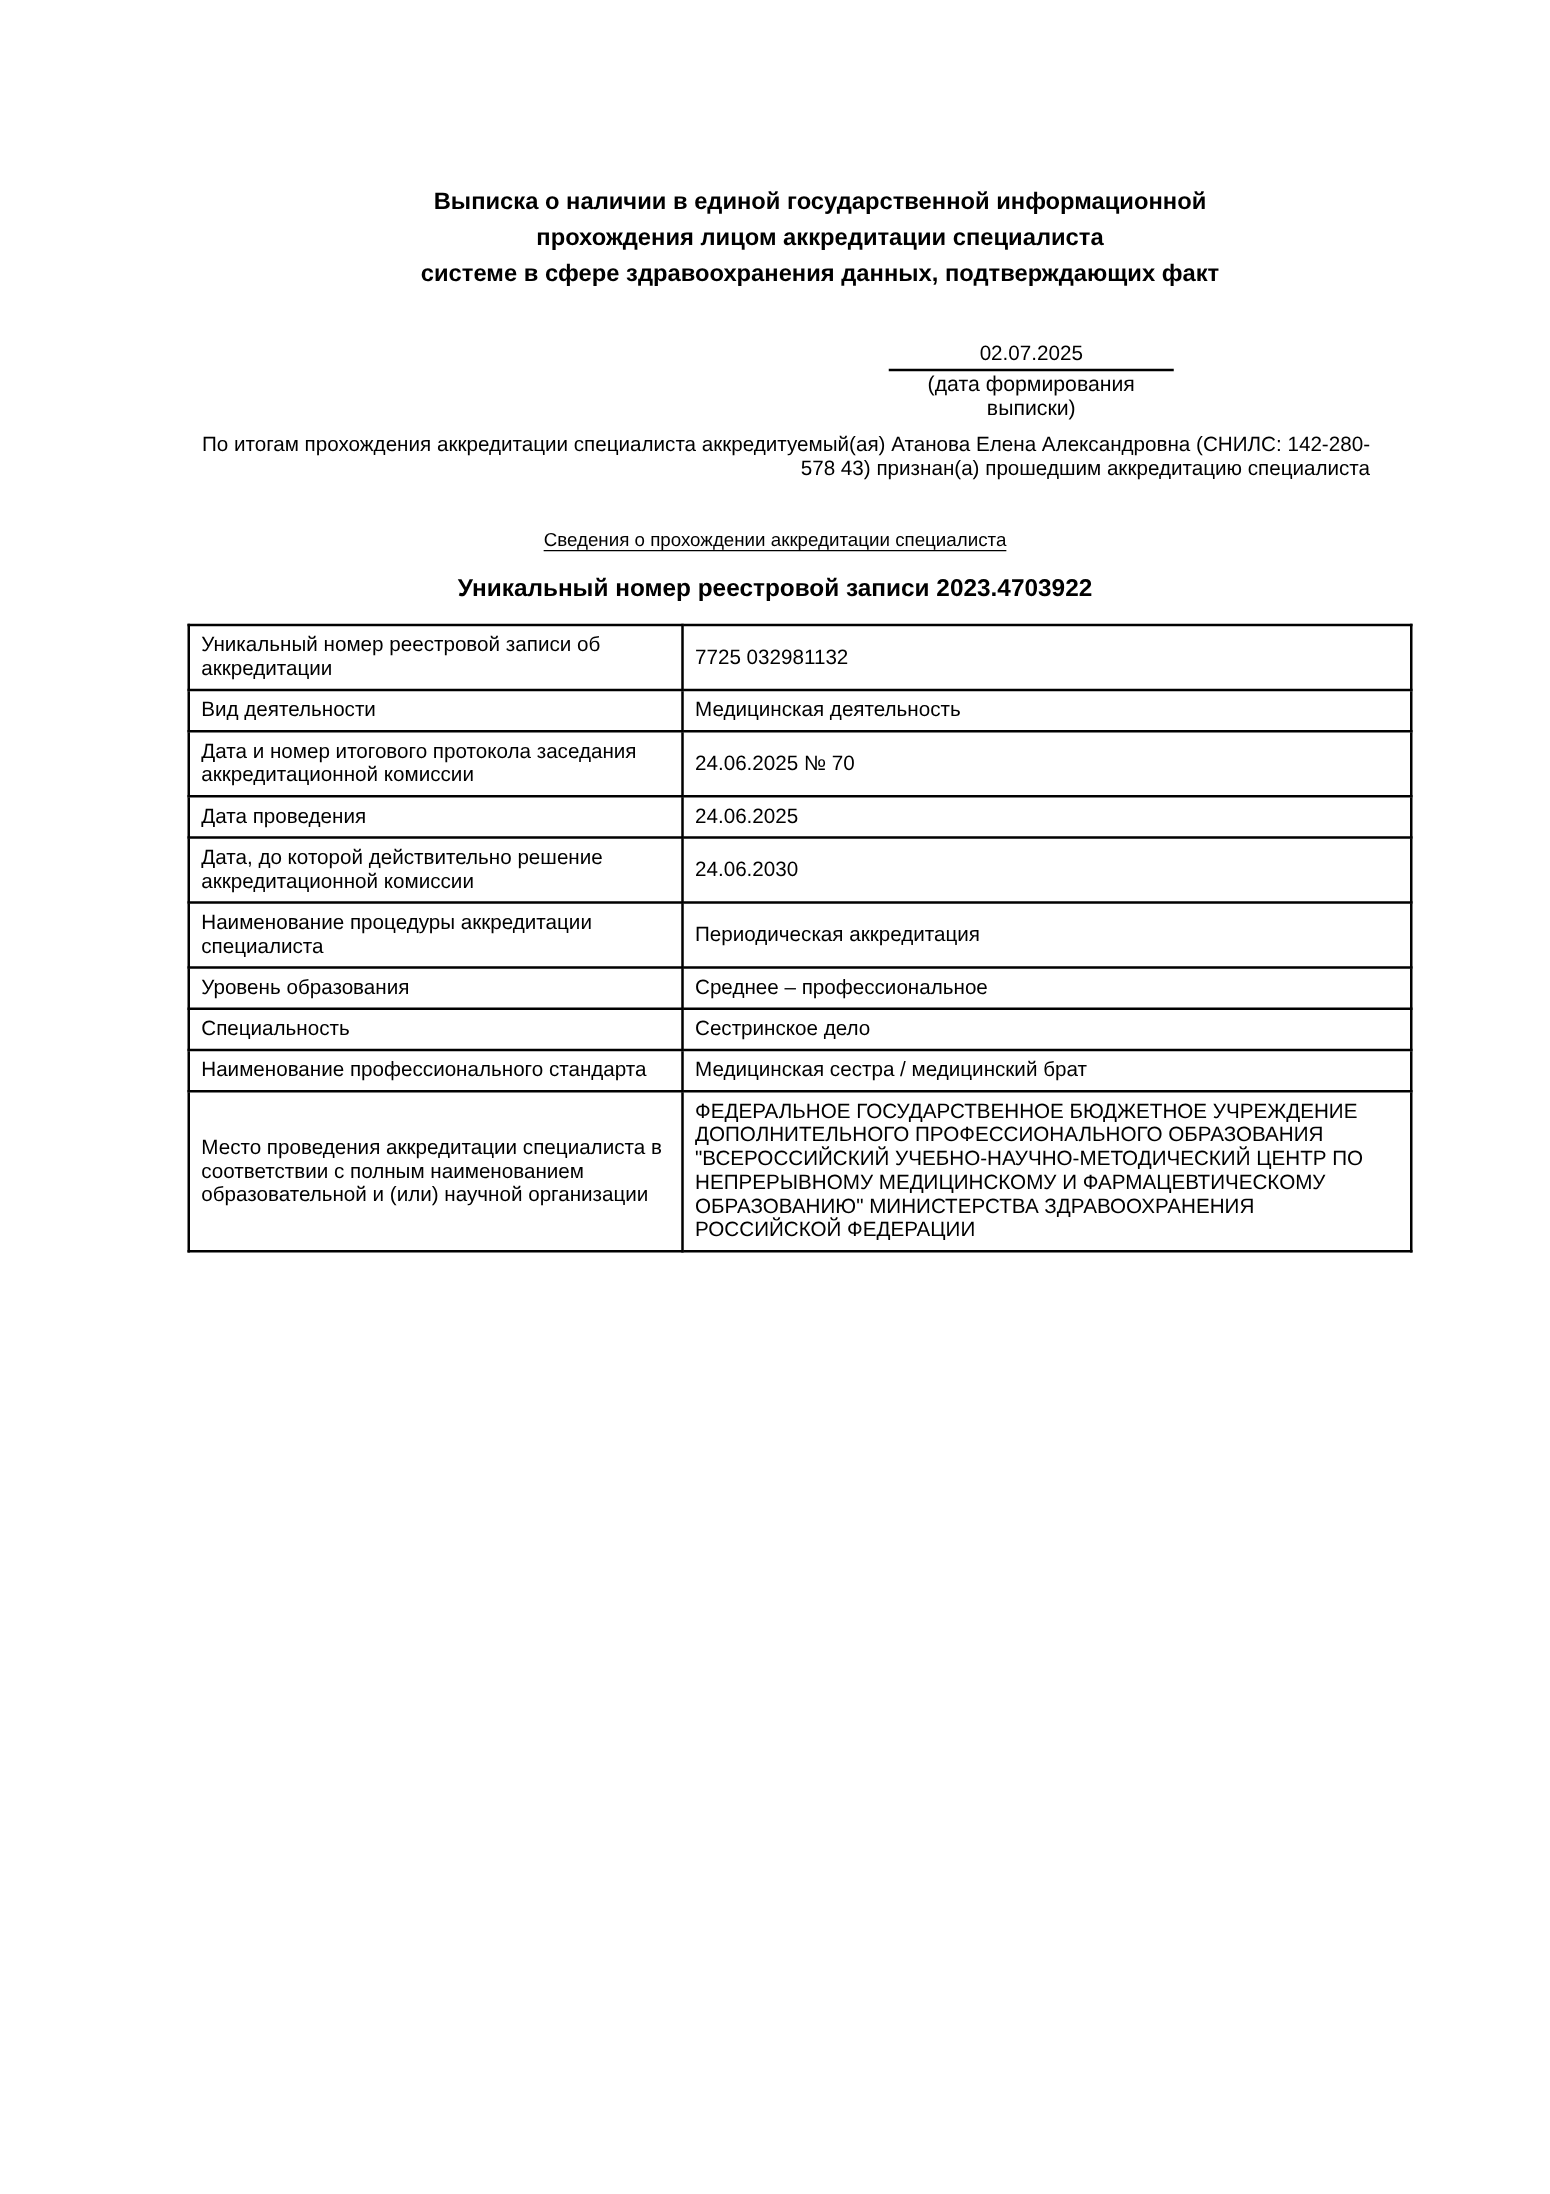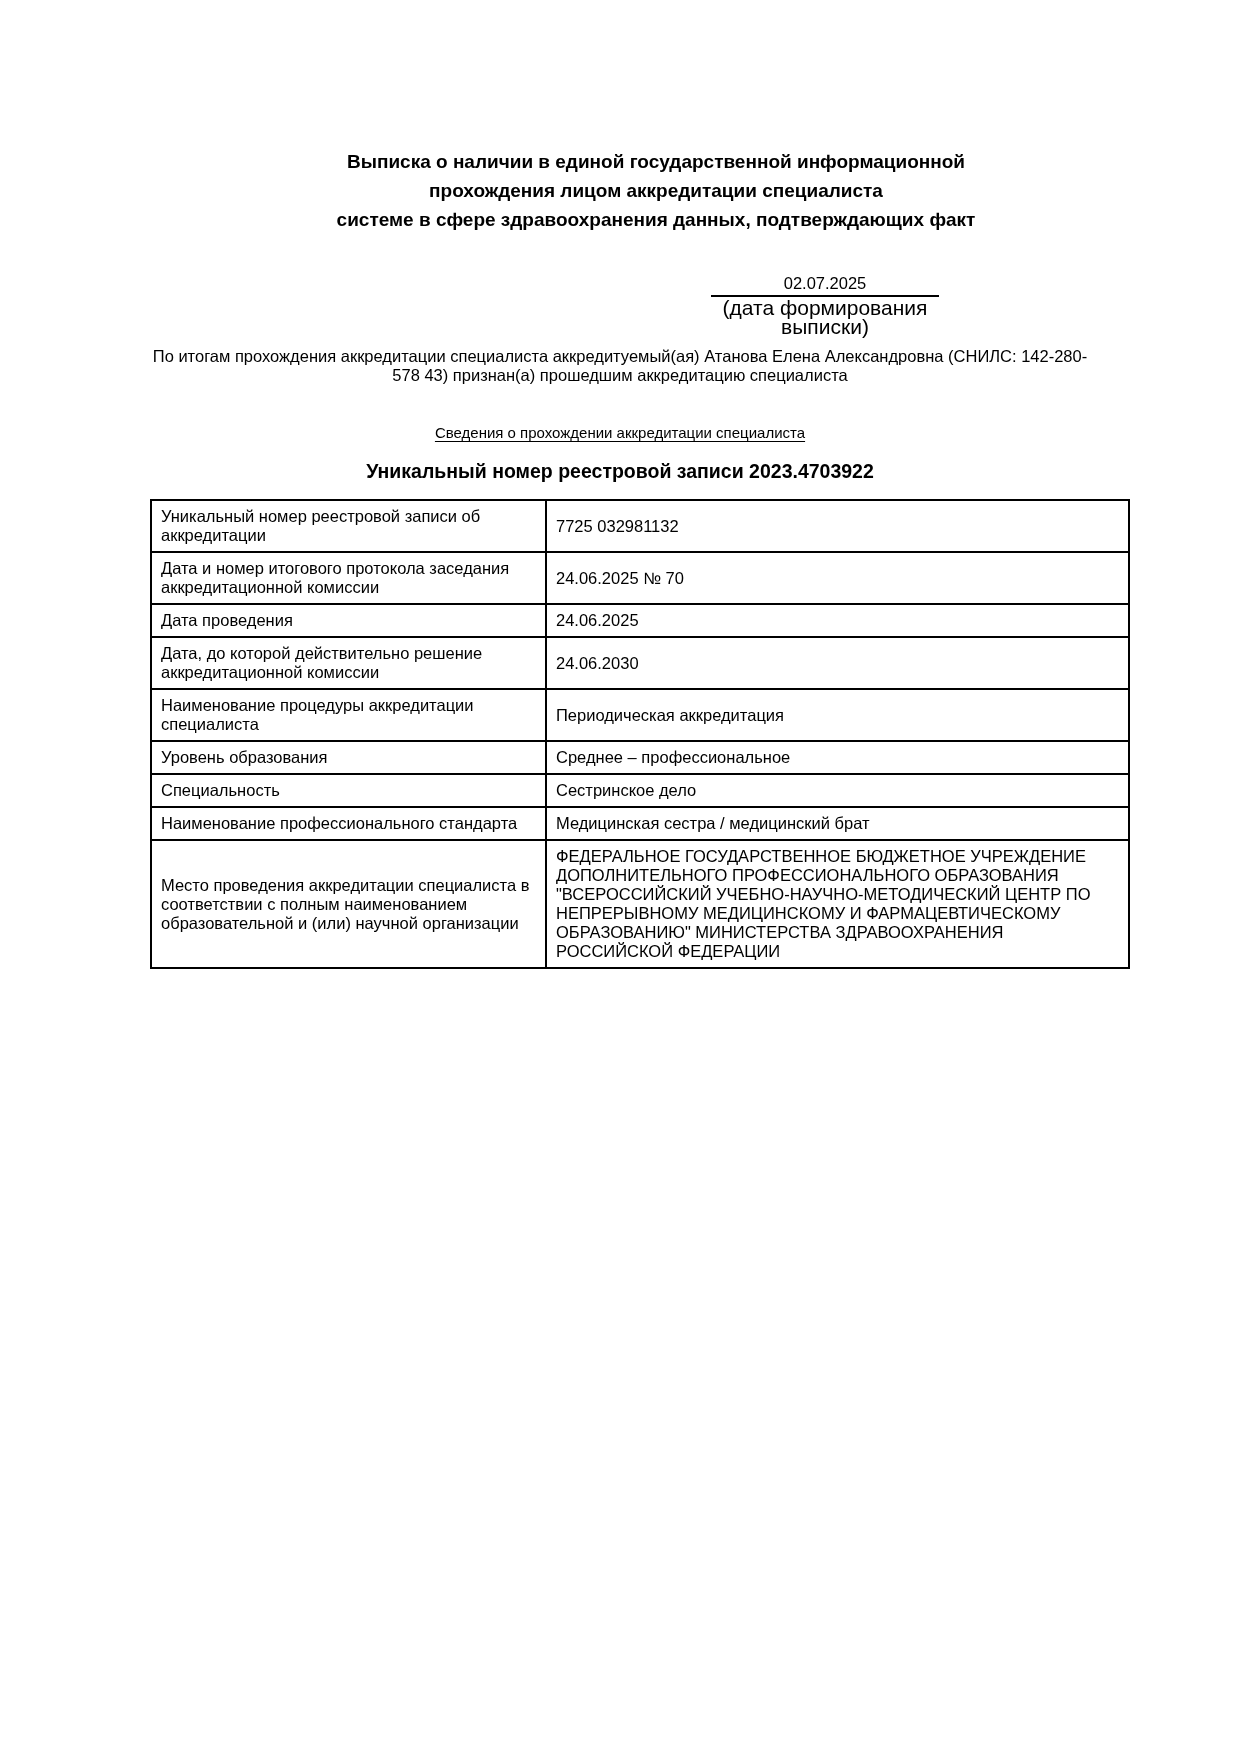--- a/index.html
+++ b/index.html
@@ -28,28 +28,28 @@
   }
   .date-value {
     display: block;
     font-size: 16.5px;
     line-height: 19px;
     padding-bottom: 2px;
     border-bottom: 2px solid #000000;
   }
   .date-caption {
     display: block;
-    font-size: 21px;
+    font-size: 17px;
     line-height: 19px;
     padding-top: 1px;
   }
   .intro-paragraph {
     position: absolute;
     top: 347px; left: 144px; width: 952px;
-    text-align: center;
+    text-align: right;
     font-size: 16.5px;
     line-height: 19px;
   }
   .section-heading {
     position: absolute;
     top: 423px; left: 0; width: 100%;
     text-align: center;
     font-size: 15px;
     line-height: 20px;
     text-decoration: underline;
@@ -103,20 +103,24 @@
 
   <div class="registry-line">Уникальный номер реестровой записи 2023.4703922</div>
 
   <table class="acc-table">
     <tbody>
         <tr>
           <td class="label-cell">Уникальный номер реестровой записи об аккредитации</td>
           <td class="value-cell">7725 032981132</td>
         </tr>
         <tr>
+          <td class="label-cell">Вид деятельности</td>
+          <td class="value-cell">Медицинская деятельность</td>
+        </tr>
+        <tr>
           <td class="label-cell">Дата и номер итогового протокола заседания аккредитационной комиссии</td>
           <td class="value-cell">24.06.2025 № 70</td>
         </tr>
         <tr>
           <td class="label-cell">Дата проведения</td>
           <td class="value-cell">24.06.2025</td>
         </tr>
         <tr>
           <td class="label-cell">Дата, до которой действительно решение аккредитационной комиссии</td>
           <td class="value-cell">24.06.2030</td>

